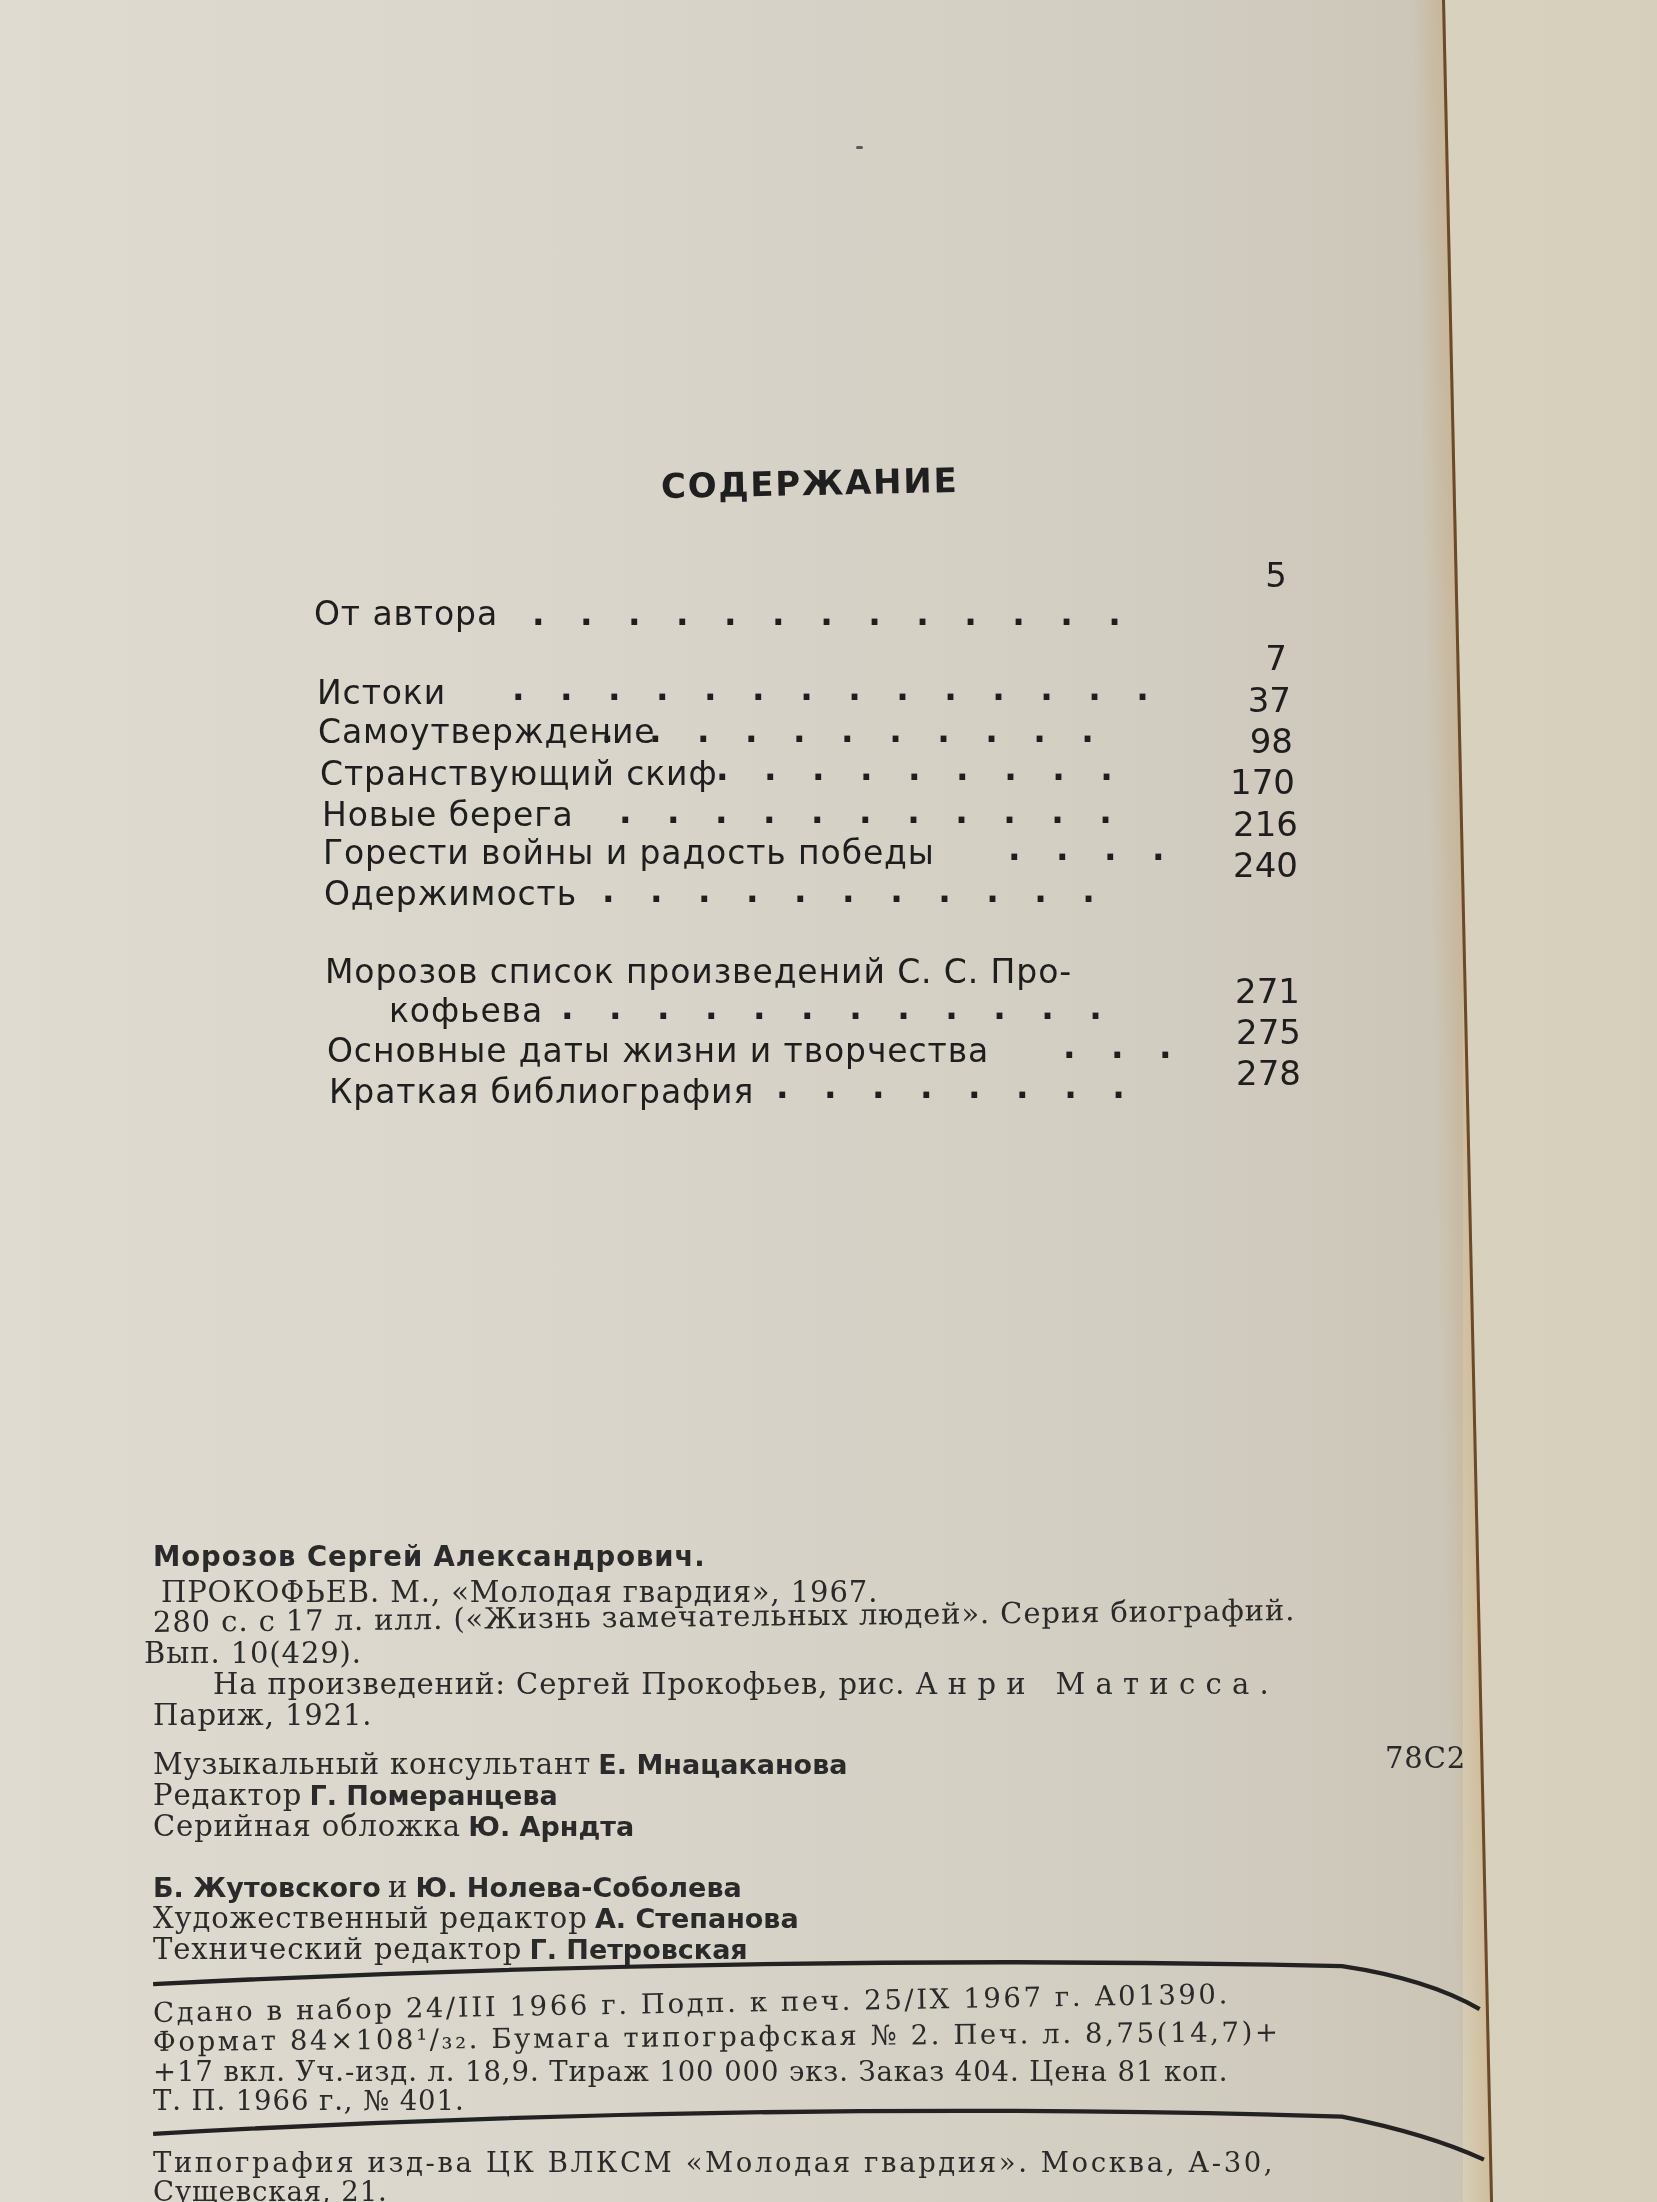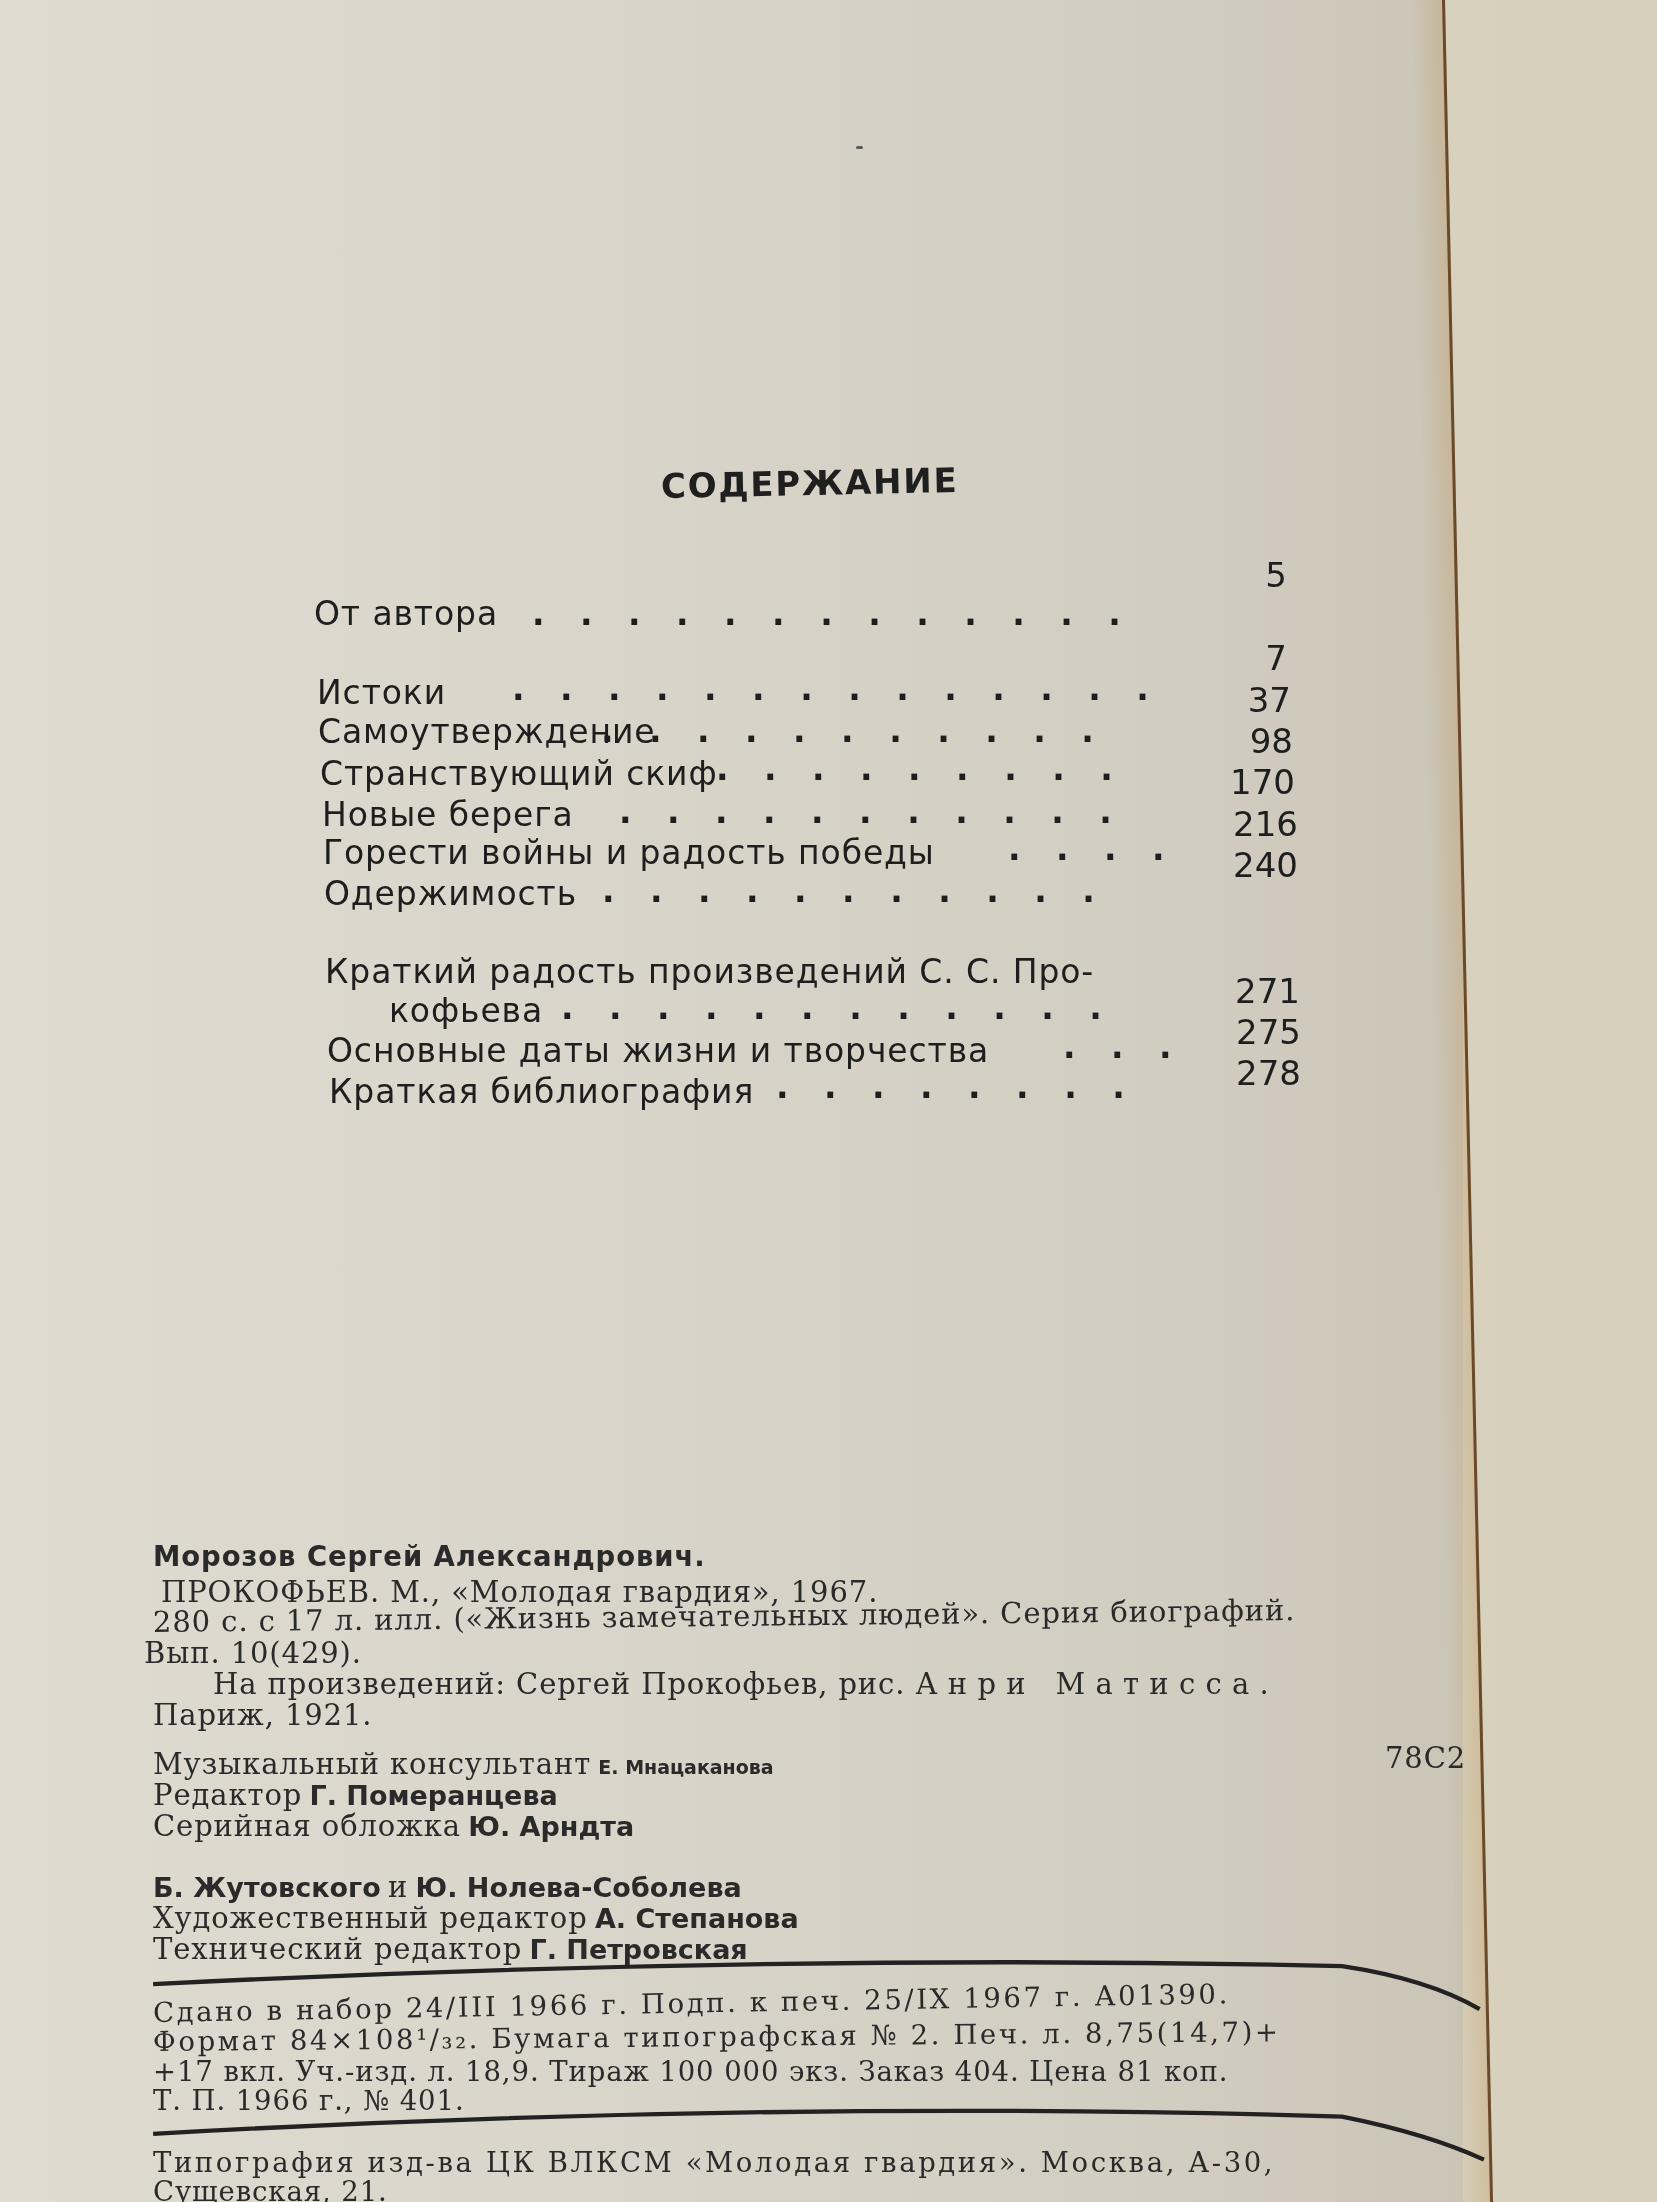--- a/index.html
+++ b/index.html
@@ -80,21 +80,21 @@
   <div class="toc-page" style="left:1200px; top:762px;">170</div>
 
   <div class="toc-entry" style="left:323px; top:833px;">Горести войны и радость победы</div>
   <div class="toc-dots" style="left:1008px; top:829px;">. . . .</div>
   <div class="toc-page" style="left:1203px; top:804px;">216</div>
 
   <div class="toc-entry" style="left:324px; top:874px;">Одержимость</div>
   <div class="toc-dots" style="left:602px; top:871px;">. . . . . . . . . . .</div>
   <div class="toc-page" style="left:1203px; top:845px;">240</div>
 
-  <div class="toc-entry" style="left:325px; top:952px;">Краткий радость произведений С. С. Про-</div>
+  <div class="toc-entry" style="left:325px; top:952px;">Морозов список произведений С. С. Про-</div>
   <div class="toc-entry" style="left:389px; top:991px;">кофьева</div>
   <div class="toc-dots" style="left:561px; top:988px;">. . . . . . . . . . . .</div>
   <div class="toc-page" style="left:1205px; top:971px;">271</div>
 
   <div class="toc-entry" style="left:327px; top:1031px;">Основные даты жизни и творчества</div>
   <div class="toc-dots" style="left:1063px; top:1027px;">. . .</div>
   <div class="toc-page" style="left:1206px; top:1012px;">275</div>
 
   <div class="toc-entry" style="left:329px; top:1072px;">Краткая библиография</div>
   <div class="toc-dots" style="left:776px; top:1067px;">. . . . . . . .</div>
@@ -109,21 +109,21 @@
   <div class="c-line serif" style="left:213px; top:1667px;">
     <span>На произведений: Сергей Прокофьев, рис.</span>
     <span class="spaced">Анри Матисса.</span>
   </div>
   <div class="c-line serif" style="left:153px; top:1698px;">Париж, 1921.</div>
 
   <div class="c-line serif" style="left:1385px; top:1741px; font-size:29px;">78С2</div>
 
   <div class="c-line" style="left:153px; top:1747px;">
     <span class="serif">Музыкальный консультант</span>
-    <span class="sans-b" style="font-size:19px;">Е. Мнацаканова</span>
+    <span class="sans-b" style="font-size:27px;">Е. Мнацаканова</span>
   </div>
   <div class="c-line" style="left:153px; top:1778px;">
     <span class="serif">Редактор</span>
     <span class="sans-b" style="font-size:27px;">Г. Померанцева</span>
   </div>
   <div class="c-line" style="left:153px; top:1809px;">
     <span class="serif">Серийная обложка</span>
     <span class="sans-b" style="font-size:27px;">Ю. Арндта</span>
   </div>
   <div class="c-line" style="left:153px; top:1870px;">

